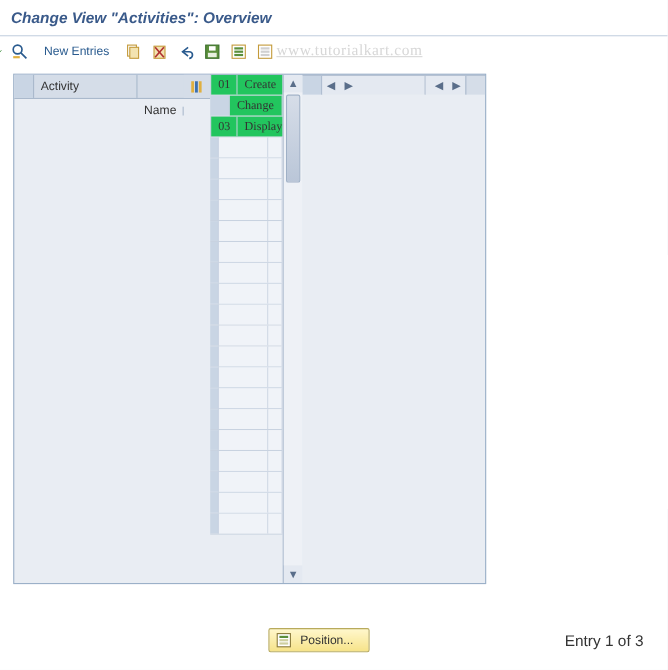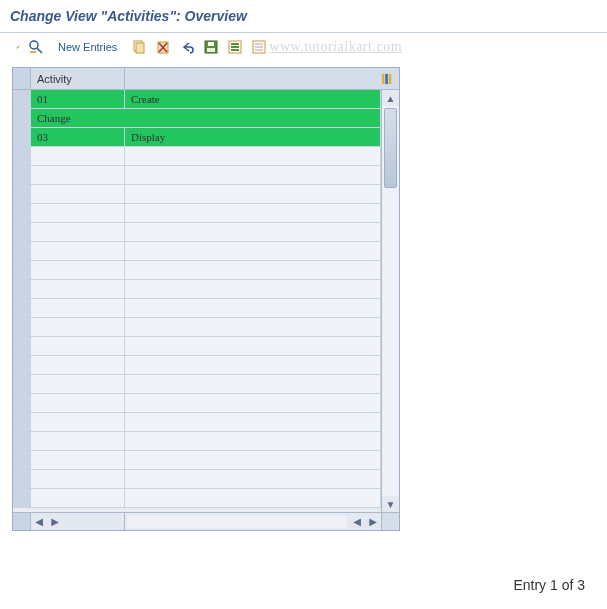--- a/index.html
+++ b/index.html
@@ -24,21 +24,21 @@
     }
     .header-divider {
       height: 1px;
       background: #c5d1e0;
       margin: 2px 0 0;
     }
     .toolbar {
       display: flex;
       align-items: center;
       gap: 8px;
-      padding: 6px 20px;
+      padding: 6px 2px;
     }
     .tb-icon {
       width: 16px;
       height: 16px;
       display: inline-flex;
       align-items: center;
       justify-content: center;
       cursor: pointer;
     }
     .tb-icon svg { width: 16px; height: 16px; }
@@ -60,25 +60,25 @@
       letter-spacing: 0.5px;
       margin-left: -6px;
       text-decoration: underline;
     }
 
     
     .table-wrap {
       margin: 6px 12px 0;
       border: 1px solid #9bb0c8;
       background: #e9edf3;
-      width: 388px;
+      width: 430px;
       height: 464px;
       position: relative;
       display: flex;
-      flex-direction: column;
+      flex-direction: row;
     }
     .table-header-row {
       display: flex;
       height: 22px;
       background: #d5dde8;
       border-bottom: 1px solid #aab9cc;
     }
     .hcell {
       border-right: 1px solid #aab9cc;
       padding: 4px 6px;
@@ -451,14 +451,24 @@
     <div class="hscroll-seg hscroll-seg2">
       <div class="track"></div>
       <div class="arrow">◀</div>
       <div class="arrow">▶</div>
     </div>
     <div class="hscroll-right-corner"></div>
   </div>
 </div>
 
 <div class="footer">
+  <button class="position-btn">
+    <svg width="14" height="14" viewBox="0 0 14 14">
+      <rect x="1" y="1" width="12" height="12" fill="#fff" stroke="#8a7a3a"></rect>
+      <rect x="3" y="3" width="8" height="2" fill="#5b8f3b"></rect>
+      <rect x="3" y="6" width="8" height="2" fill="#cfcfa0"></rect>
+      <rect x="3" y="9" width="8" height="2" fill="#cfcfa0"></rect>
+
+    </svg>
+    <span>Position...</span>
+  </button>
   <span class="entry-info">Entry 1 of 3</span>
 </div>
 
 </body></html>

